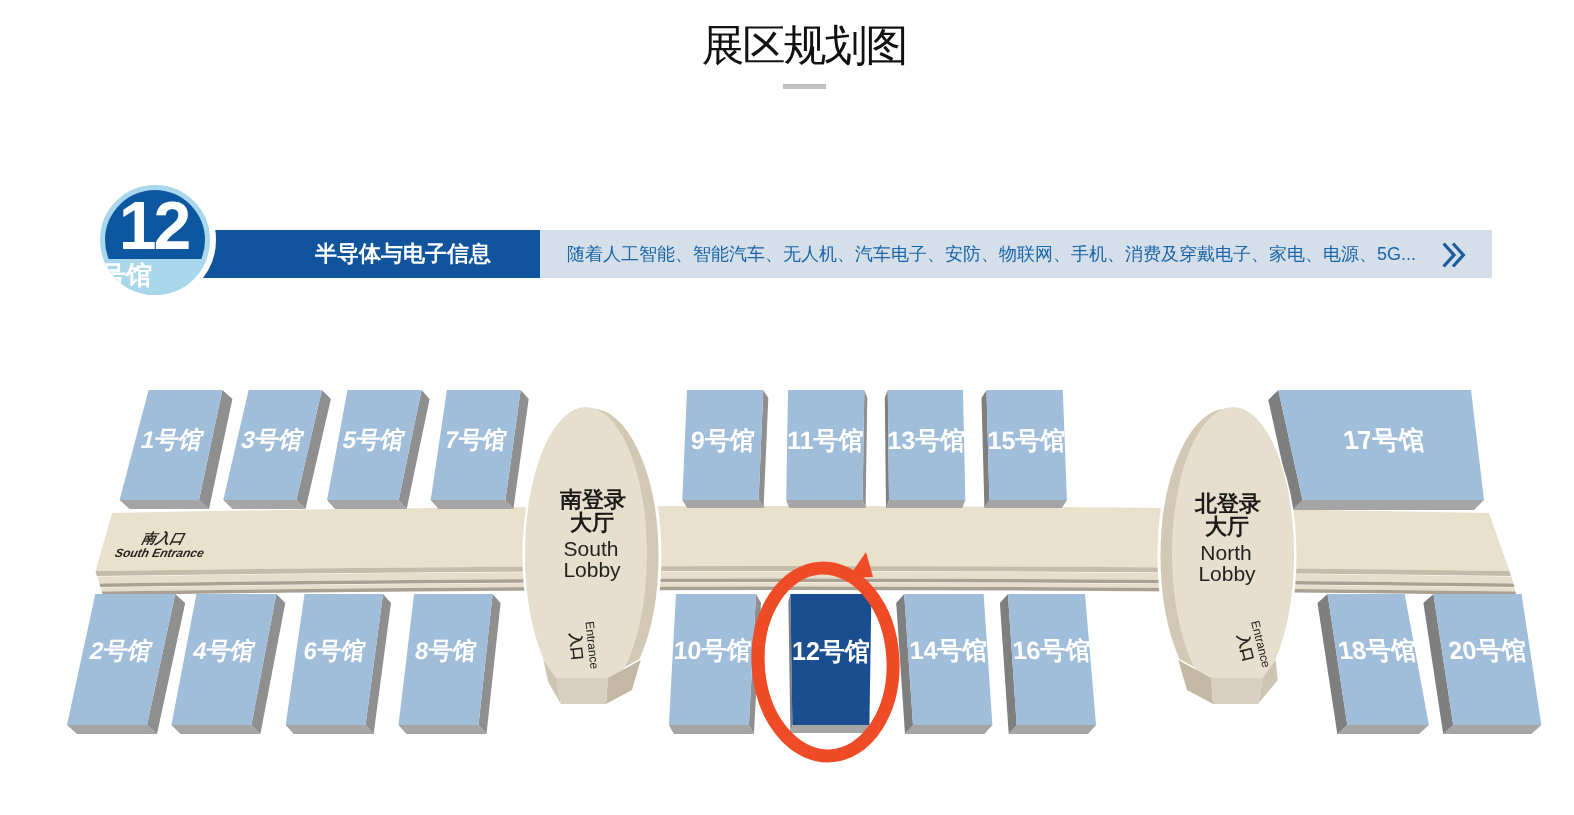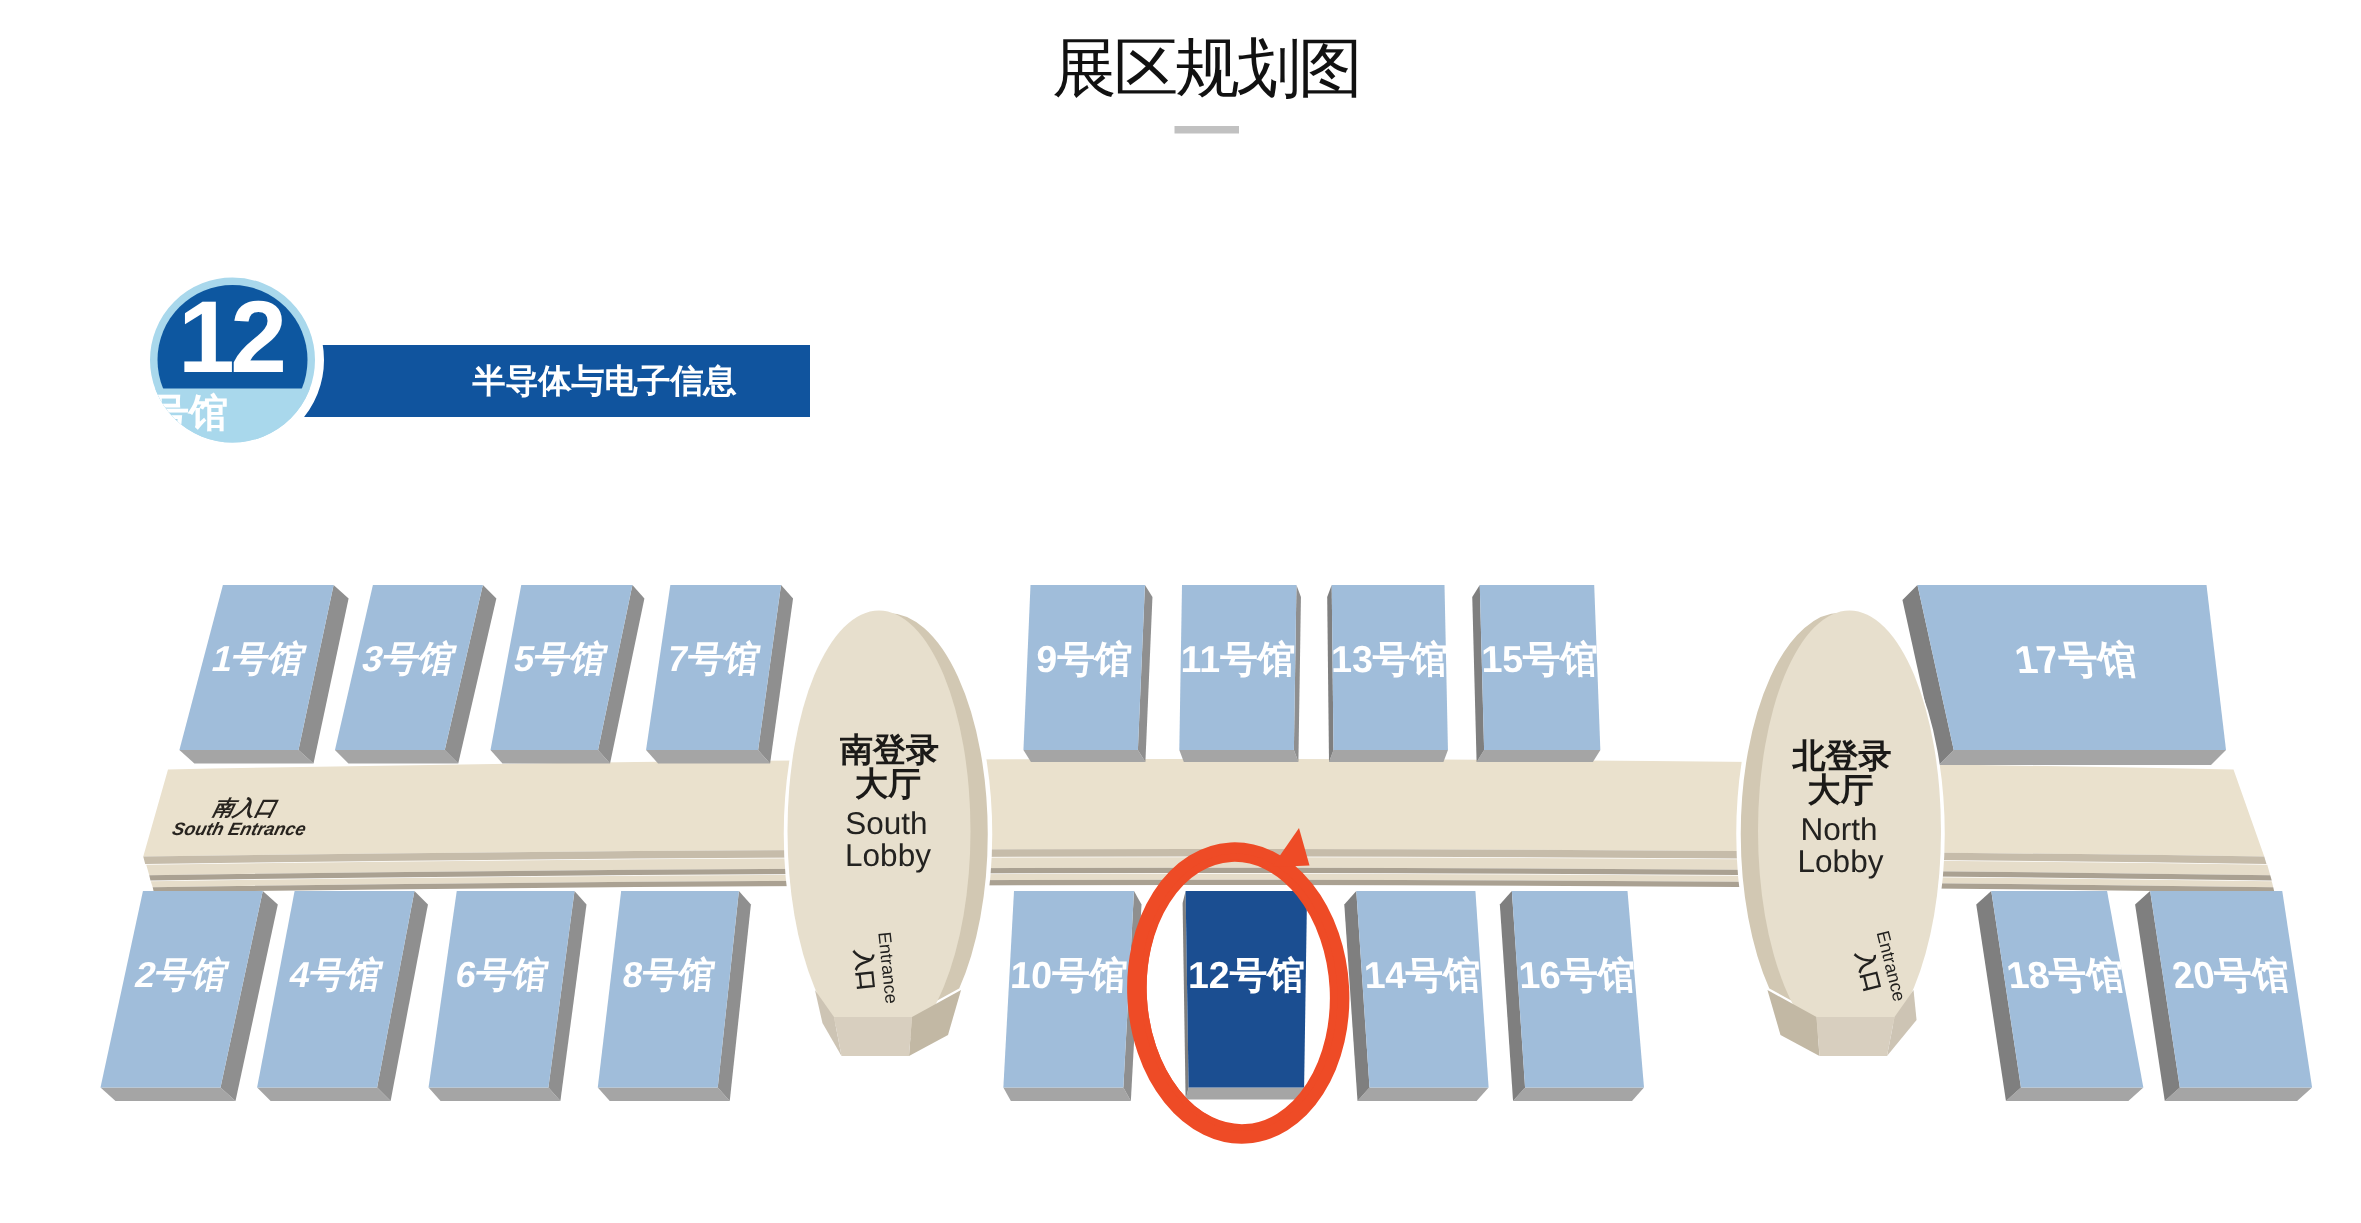--- a/index.html
+++ b/index.html
@@ -15,20 +15,28 @@
 .badge .chord{position:absolute;left:0;top:74px;width:110px;height:40px;background:#a9d8ec;}
 .badge .num{position:absolute;left:0;top:12px;width:110px;text-align:center;font-size:68px;font-weight:bold;color:#fff;line-height:56px;letter-spacing:-3px;text-indent:-3px;}
 .badge .hg{position:absolute;left:0;top:73px;width:110px;font-size:26px;font-weight:bold;color:#fff;}
 </style></head>
 <body>
 <div class="title">展区规划图</div>
 <div class="tline"></div>
 
 <div class="bar" style="top:186px;margin-top:44px;">
   <div class="lab">半导体与电子信息</div>
+  <div class="desc">随着人工智能、智能汽车、无人机、汽车电子、安防、物联网、手机、消费及穿戴电子、家电、电源、5G...
+    <svg class="chev" width="24" height="26" viewBox="0 0 24 26">
+        <g fill="none" stroke="#1c5c9e" stroke-width="3.2">
+          <path d="M1.6,1.5 L12,13 L1.6,24.5"></path>
+          <path d="M11,1.5 L21.4,13 L11,24.5"></path>
+        </g>
+      </svg>
+  </div>
 </div>
 <div class="bar" style="top:242px;">
 </div>
 
 <div class="badge">
     <div class="in">
   <div class="disc"></div>
   <div class="chord"></div>
   <div class="num">12</div>
   <div class="hg">号馆</div>

